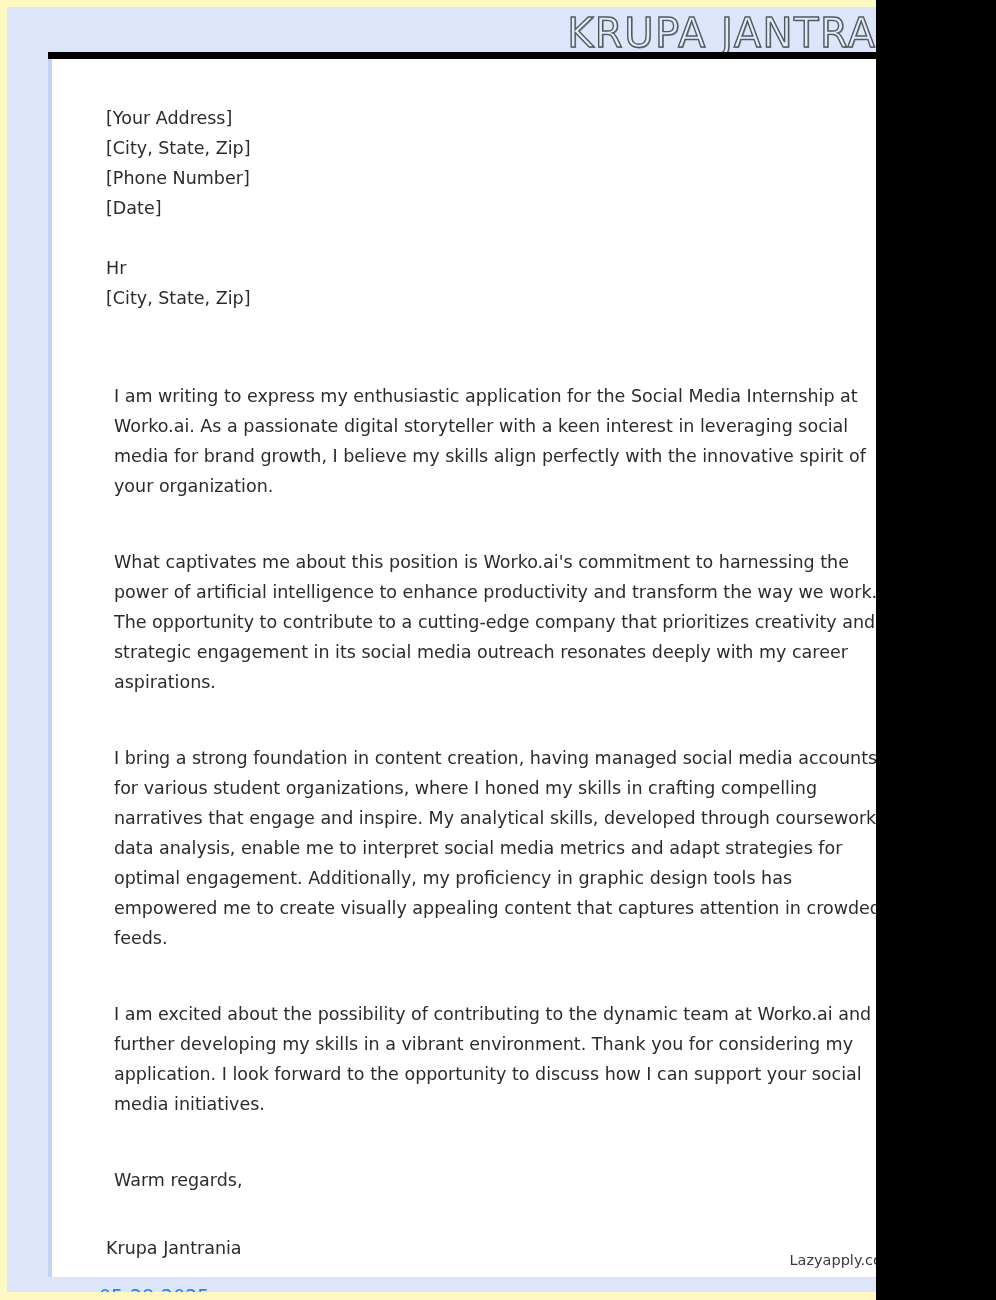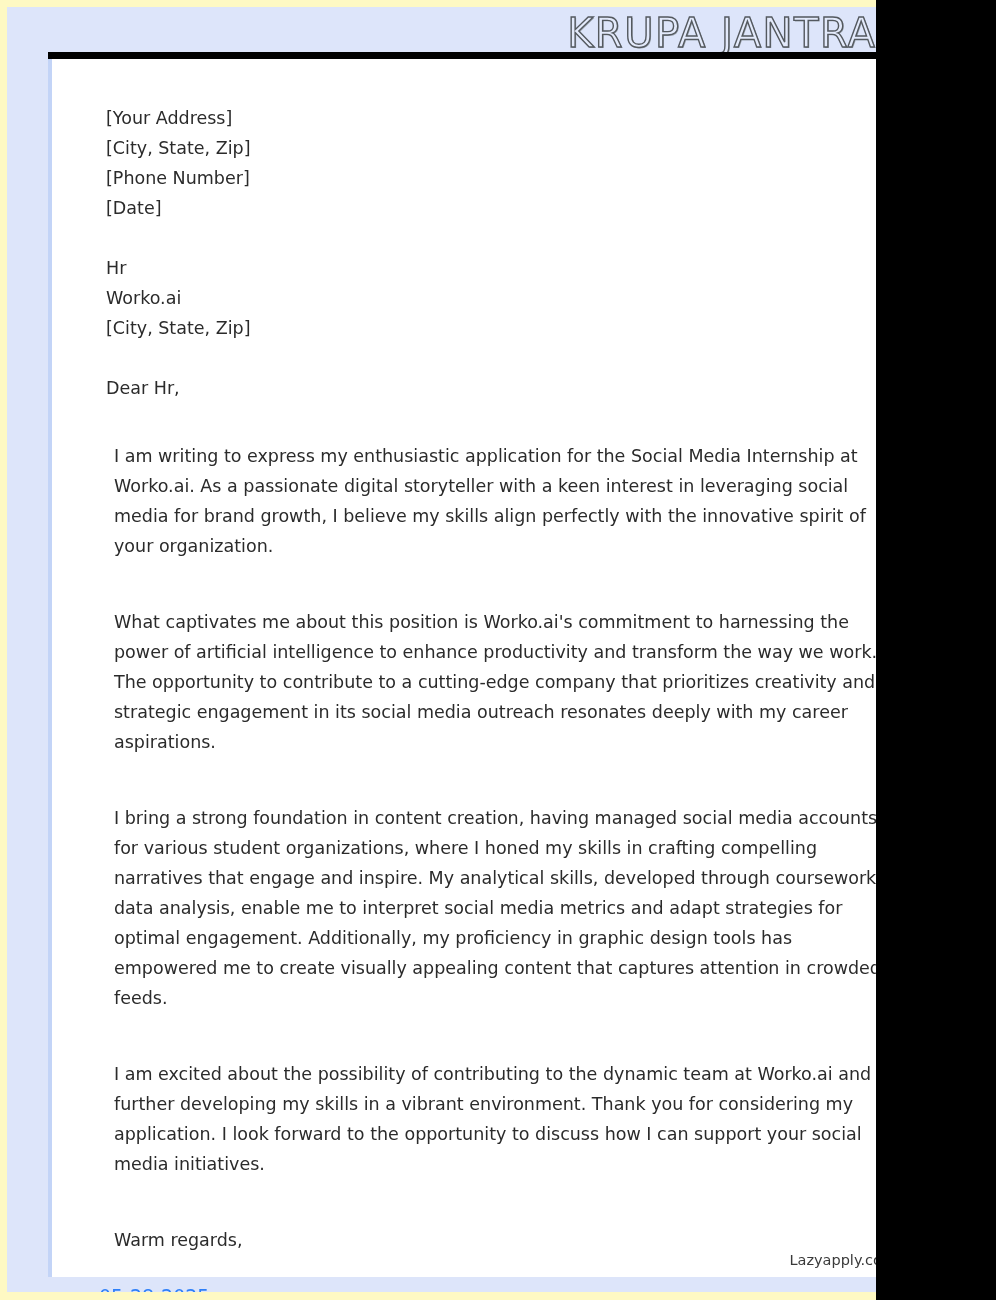--- a/index.html
+++ b/index.html
@@ -158,27 +158,25 @@
           <span class="addr-line">[Your Address]</span>
           <span class="addr-line">[City, State, Zip]</span>
           <span class="addr-line">[Phone Number]</span>
           <span class="addr-line">[Date]</span>
         </div>
 
         <div class="block-gap"></div>
 
         <div>
           <span class="addr-line">Hr</span>
-          <span class="addr-line">Worko.ai</span>
           <span class="addr-line">[City, State, Zip]</span>
         </div>
 
         <div class="block-gap"></div>
 
-        <p class="salutation">Dear Hr,</p>
 
         <div class="block-gap"></div>
 
         <p class="para">I am writing to express my enthusiastic application for the Social Media Internship at Worko.ai. As a passionate digital storyteller with a keen interest in leveraging social media for brand growth, I believe my skills align perfectly with the innovative spirit of your organization.</p>
 
         <div class="block-gap"></div>
 
         <p class="para">What captivates me about this position is Worko.ai's commitment to harnessing the power of artificial intelligence to enhance productivity and transform the way we work. The opportunity to contribute to a cutting-edge company that prioritizes creativity and strategic engagement in its social media outreach resonates deeply with my career aspirations.</p>
 
         <div class="block-gap"></div>

